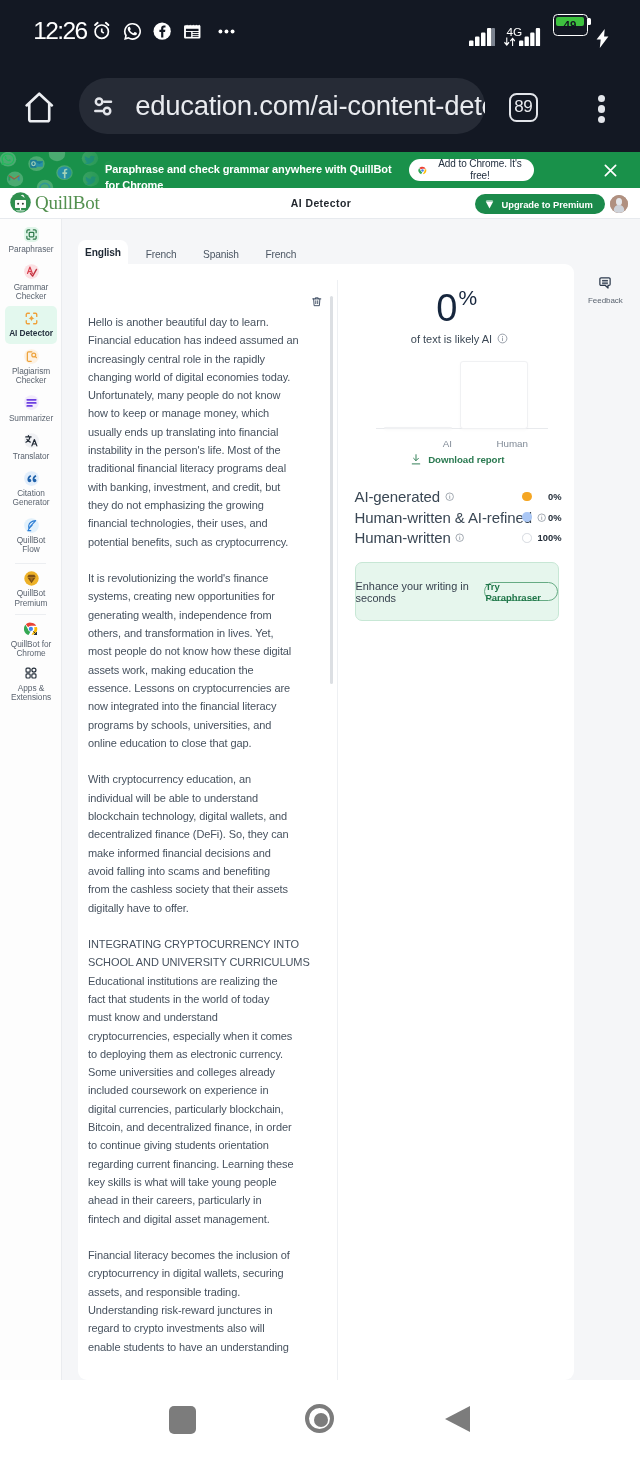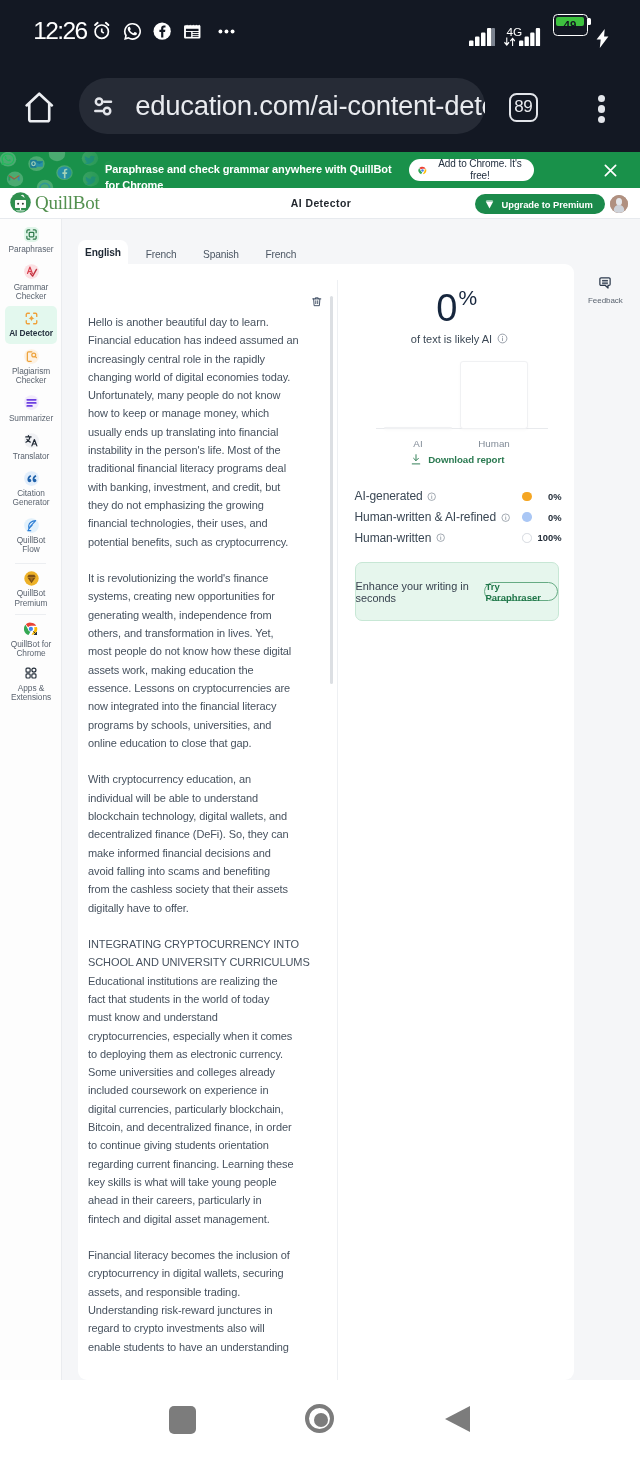--- a/index.html
+++ b/index.html
@@ -104,27 +104,27 @@
      letter-spacing:0px; line-height:40px; }
   .score sup { font-size:21px; color:#16263d; font-weight:400; vertical-align:16px; letter-spacing:-0.5px; margin-left:1px; }
   .score-cap { position:absolute; left:3px; top:69px; width:235px; text-align:center; font-size:11px;
      color:#3a4754; font-family:"Liberation Sans",sans-serif; letter-spacing:0px; }
   .chart { position:absolute; left:0px; top:98px; width:235px; height:88px; }
   .chart-axis { position:absolute; left:36.5px; bottom:21px; width:172px; height:1px; background:#e8eaed; }
   .bar { position:absolute; bottom:21px; width:68px; border:1px solid #f0f1f3; background:#fff; border-radius:3px;
      box-shadow:0 1px 3px rgba(0,0,0,0.03); }
   .bar-ai { left:45px; }
   .bar-hu { left:121px; }
-  .chart-lab { position:absolute; bottom:1px; width:68px; text-align:center; font-size:9.8px; color:#818b97;
+  .chart-lab { position:absolute; bottom:1px; width:68px; text-align:right; font-size:9.8px; color:#818b97;
      font-family:"Liberation Sans",sans-serif; }
   .dl { position:absolute; left:4px; top:190px; width:229px; display:flex; align-items:center; justify-content:center; gap:7.5px;
      font-size:9.7px; color:#2b7a51; font-weight:700; font-family:"Liberation Sans",sans-serif; letter-spacing:-0.05px; }
   .rows { position:absolute; left:15.5px; top:222px; width:206px; }
   .row { display:flex; align-items:center; height:20.8px; position:relative; }
-  .row-lab { font-size:12px; color:#3a4754; font-family:"Liberation Sans",sans-serif; letter-spacing:-0.1px; }
+  .row-lab { font-size:15px; color:#3a4754; font-family:"Liberation Sans",sans-serif; letter-spacing:-0.1px; }
   .row-i { margin-left:4.7px; width:9.4px; height:9.4px; }
   .row-dot { position:absolute; right:28.6px; width:9.5px; height:9.5px; border-radius:50%; }
   .row-val { position:absolute; right:-1px; width:34px; text-align:right; font-size:9.4px; color:#1e2834;
      font-weight:600; font-family:"Liberation Sans",sans-serif; }
   .promo2 { position:absolute; left:15.5px; top:298px; width:204px; height:59.3px; background:#e6f6ed;
      border:1px solid #c7e7d5; border-radius:7px; display:flex; align-items:center;
      justify-content:center; gap:7.2px; }
   .promo2-txt { font-size:10.9px; color:#38424f; font-family:"Liberation Sans",sans-serif; letter-spacing:0px; }
   .promo2-btn { width:93.5px; height:18.4px; border:1.1px solid #66ab84; border-radius:9.5px; display:flex;
      align-items:center; justify-content:center; font-size:9.5px; color:#20764a; font-weight:700;

